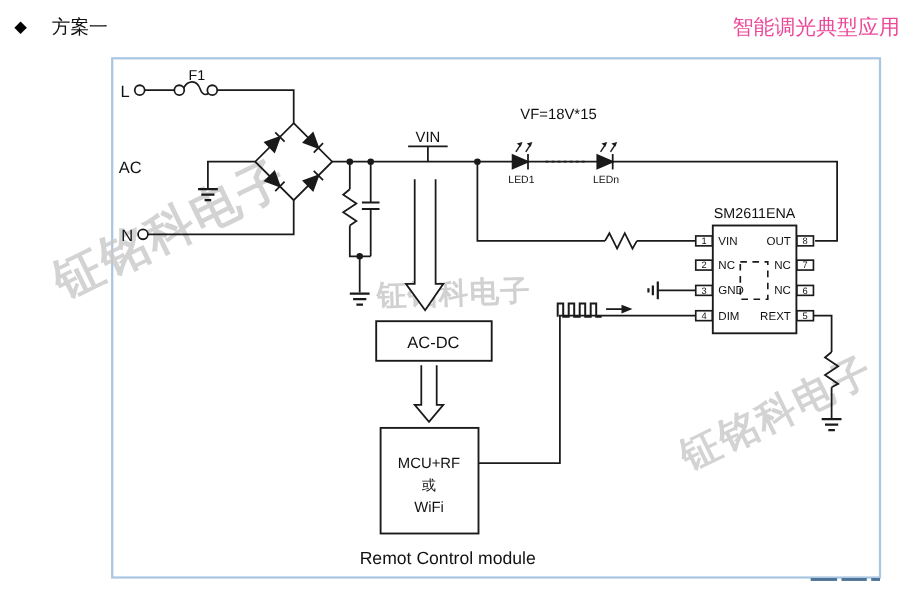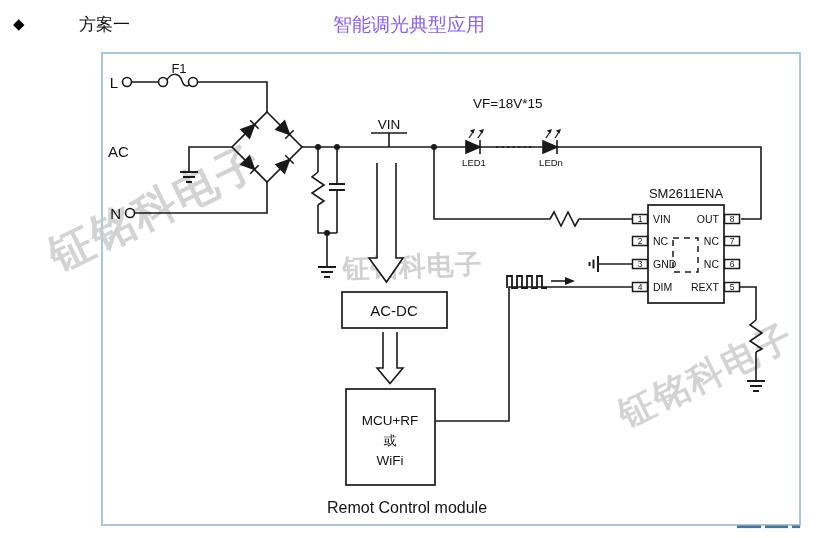--- a/index.html
+++ b/index.html
@@ -8,25 +8,24 @@
     font-family:"Liberation Sans", sans-serif;overflow:hidden;
   }
   .hdr-row{position:absolute;left:0;top:12px;width:818px;height:30px;}
   .bullet{
     position:absolute;left:13px;top:3px;font-size:15px;color:#000;
     font-family:"DejaVu Sans", sans-serif;
   }
   .scheme{
     position:absolute;left:47px;top:1px;font-size:17px;color:#111;
     font-family:"Liberation Serif","DejaVu Serif",serif;
-    margin-left:32px;
   }
   .title{
-    position:absolute;left:0;top:0;width:818px;text-align:center;
-    font-size:19px;color:#8b5cf6;
+    position:absolute;left:0;top:0;width:818px;text-align:right;
+    font-size:19px;color:#ec4899;
     font-family:"Liberation Serif","DejaVu Serif",serif;
   }
   svg{position:absolute;left:0;top:0;}
   svg text{font-family:"Liberation Sans", sans-serif;fill:#111;}
   .wm{font-weight:bold;fill:#c9c9c9;font-family:"Liberation Sans",sans-serif;}
 </style>
 </head>
 <body>
 
 <div class="hdr-row">

